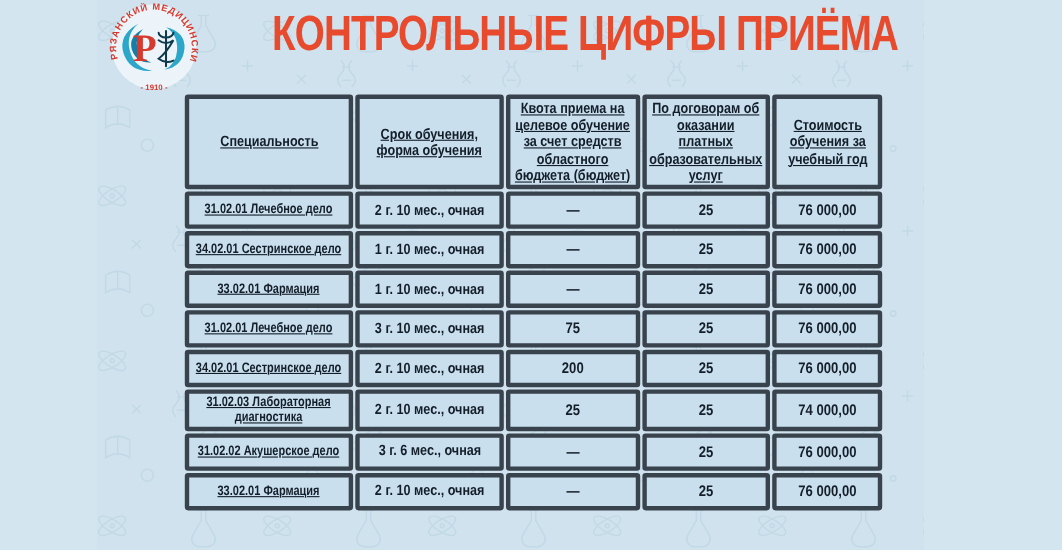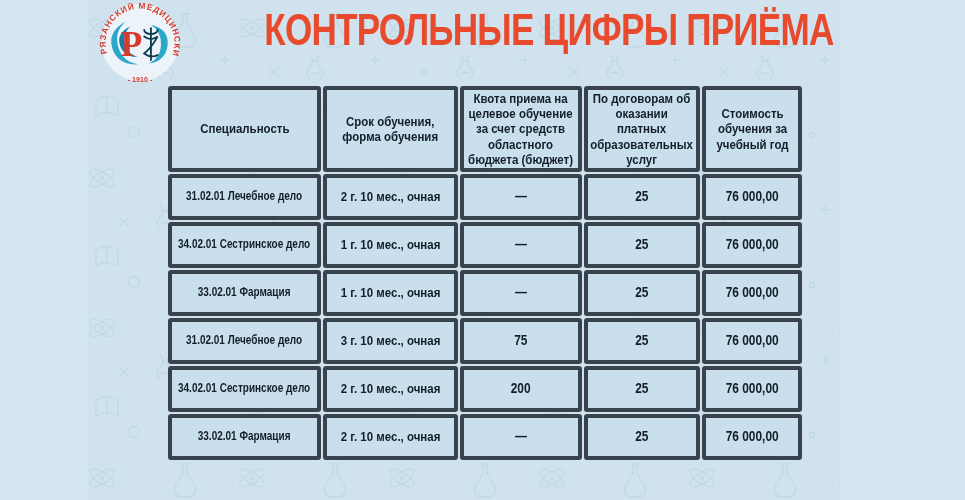--- a/index.html
+++ b/index.html
@@ -9,37 +9,38 @@
     font-family:"Liberation Sans","DejaVu Sans",sans-serif;
     overflow:hidden;
   }
   .stage{position:relative;width:965px;height:500px;}
   .bg-svg{position:absolute;left:0;top:0;width:965px;height:500px;}
 
   .logo{position:absolute;left:94px;top:3px;width:92px;height:84px;}
   .logo svg{width:100%;height:100%;}
 
   .title{
-    position:absolute;left:184px;top:6px;width:640px;margin:0;
+    position:absolute;left:167px;top:6px;width:640px;margin:0;
     text-align:right;color:#e84a2d;
     font-size:45px;font-weight:700;line-height:1.05;white-space:nowrap;
   }
   .title .cxt{display:inline-block;transform:scaleX(.78);transform-origin:50% 50%;letter-spacing:-1px;}
 
   .table-wrap{position:absolute;left:166px;top:84px;width:638px;}
   table.kcp{border-collapse:separate;border-spacing:2px;table-layout:fixed;width:100%;}
   .kcp th,.kcp td{
     border:4px solid #39434d;border-radius:3px;
     background:#c9dfee;color:#131e28;
     text-align:center;vertical-align:middle;
     font-weight:700;padding:1px 2px;box-sizing:border-box;
     overflow:hidden;
+    text-decoration:underline;
   }
   .kcp th{height:86px;font-size:13.5px;line-height:1.12;}
-  .kcp td{height:46px;font-size:13.5px;line-height:1.1;}
+  .kcp td{height:34px;font-size:13.5px;line-height:1.1;}
   .kcp tr.section td{height:23px;font-size:15px;}
   
   .cx{display:inline-block;transform:scaleX(.85);transform-origin:50% 50%;white-space:nowrap;}
   .cxb{display:block;transform:scaleX(.85);transform-origin:50% 50%;width:117.6%;margin-left:-8.8%;}
   .cxs{display:block;transform:scaleX(.8);transform-origin:50% 50%;width:125%;margin-left:-12.5%;font-size:12.5px;}
   .num{font-size:14px;}
 </style>
 </head>
 <body>
 
@@ -174,20 +175,38 @@
           <td>
               <span class="cxs">34.02.01 Сестринское дело</span>
             </td>
           <td><span class="cx">2 г. 10 мес., очная</span></td>
           <td><span class="cx num">200</span></td>
           <td><span class="cx num">25</span></td>
           <td><span class="cx num">76 000,00</span></td>
         </tr>
         <tr>
           <td>
+              <span class="cxs">31.02.03 Лабораторная диагностика</span>
+            </td>
+          <td><span class="cx">2 г. 10 мес., очная</span></td>
+          <td><span class="cx num">25</span></td>
+          <td><span class="cx num">25</span></td>
+          <td><span class="cx num">74 000,00</span></td>
+        </tr>
+        <tr>
+          <td>
+              <span class="cxs">31.02.02 Акушерское дело</span>
+            </td>
+          <td><span class="cx">3 г. 6 мес., очная</span></td>
+          <td><span class="cx num">—</span></td>
+          <td><span class="cx num">25</span></td>
+          <td><span class="cx num">76 000,00</span></td>
+        </tr>
+        <tr>
+          <td>
               <span class="cxs">33.02.01 Фармация</span>
             </td>
           <td><span class="cx">2 г. 10 мес., очная</span></td>
           <td><span class="cx num">—</span></td>
           <td><span class="cx num">25</span></td>
           <td><span class="cx num">76 000,00</span></td>
         </tr>
       </tbody>
     </table>
   </div>

